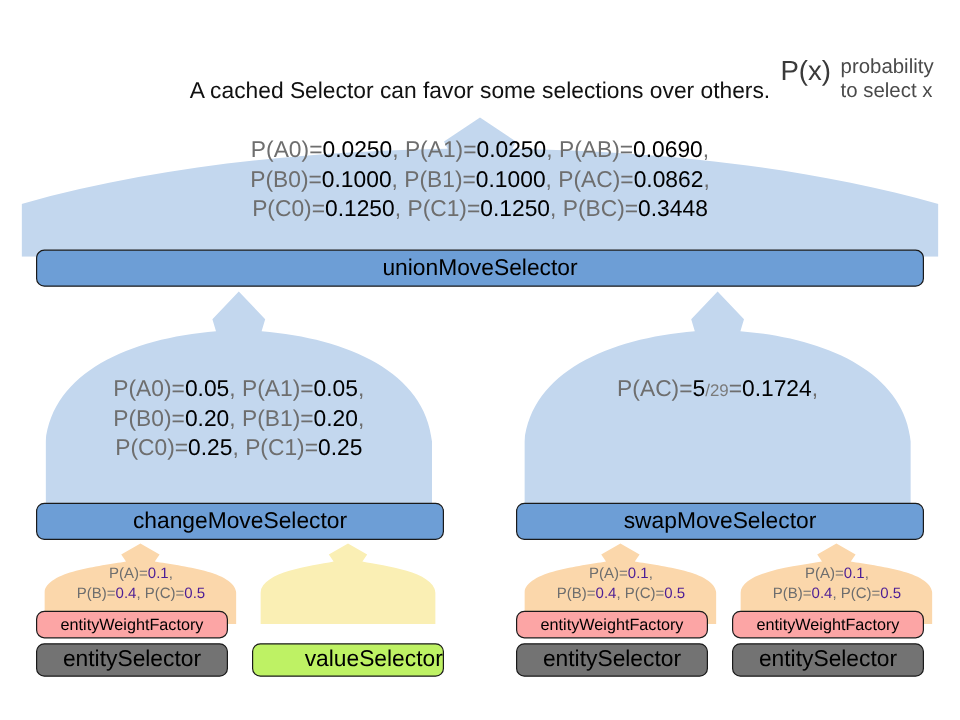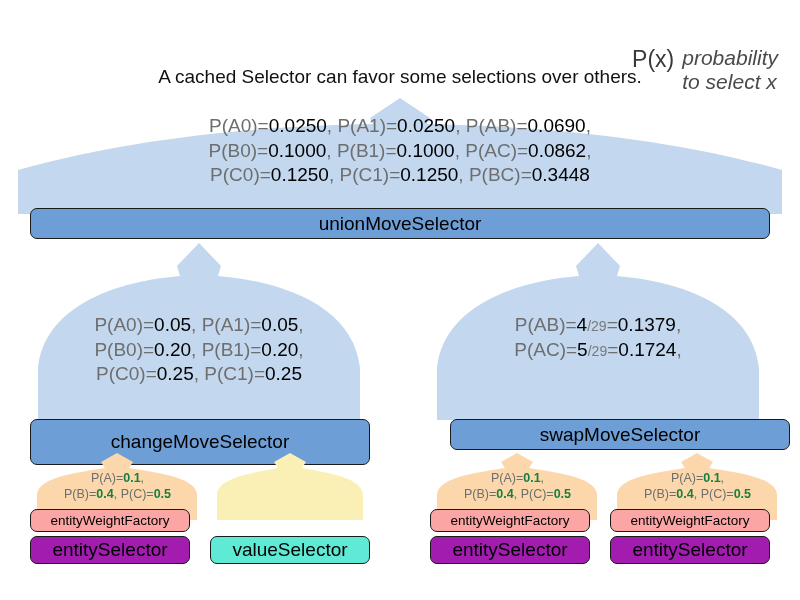--- a/index.html
+++ b/index.html
@@ -20,48 +20,48 @@
   .subtitle{
     position:absolute;left:0;top:66px;width:800px;text-align:center;
     font-size:19px;color:#111;
   }
   .legend{
     position:absolute;right:22px;top:46px;
     display:flex;align-items:flex-start;gap:8px;
   }
   .legend-px{font-size:23px;color:#3a3a3a;}
   .legend-desc{
-    font-size:21px;font-style:italic;color:#4a4a4a;line-height:1.15;
+    font-size:17px;color:#4a4a4a;line-height:1.15;
   }
 
   
   .balloon{position:absolute;}
   .balloon svg{display:block;width:100%;height:100%;}
 
   
   .probtext{
     position:absolute;text-align:center;line-height:1.30;
     color:#000;white-space:nowrap;
   }
   .lbl{color:#6e6e6e;}      
   .val{color:#000;}          
   .frac{color:#7a7a7a;font-size:0.74em;}
-  .ow{color:#15803d;font-weight:bold;} 
+  .ow{color:#4c1d95;font-weight:normal;} 
 
   
   .box{
     position:absolute;box-sizing:border-box;
     border:1.6px solid #1a1a1a;border-radius:7px;
     display:flex;align-items:center;justify-content:center;
     color:#000;
   }
   .box.blue{background:#6d9ed6;}
   .box.orange{background:#fca5a5;}
-  .box.green{background:#a21caf;}
-  .box.yellow{background:#5eead4;}
+  .box.green{background:#737373;}
+  .box.yellow{background:#bef264;justify-content:flex-end;}
 </style>
 </head>
 <body>
 
 <div id="stage">
 
   <div class="subtitle">A cached Selector can favor some selections over others.</div>
   <div class="legend">
     <span class="legend-px">P(x)</span>
     <span class="legend-desc">
@@ -93,37 +93,36 @@
                L 139 26 L 161 3 L 183 26 L 180 36
                C 252 42 316 70 322 128 L 322 180 Z" fill="#c3d7ee"></path>
     </svg>
   </div>
   <div class="probtext" style="left:38px;top:313px;width:322px;font-size:19px;">
       <div><span class="lbl">P(A0)=</span><span class="val">0.05</span><span class="lbl">, </span><span class="lbl">P(A1)=</span><span class="val">0.05</span><span class="lbl">,</span></div>
       <div><span class="lbl">P(B0)=</span><span class="val">0.20</span><span class="lbl">, </span><span class="lbl">P(B1)=</span><span class="val">0.20</span><span class="lbl">,</span></div>
       <div><span class="lbl">P(C0)=</span><span class="val">0.25</span><span class="lbl">, </span><span class="lbl">P(C1)=</span><span class="val">0.25</span></div>
     </div>
 
-  <div class="box blue" style="left:30px;top:419px;width:340px;height:46px;font-size:19px;">
+  <div class="box blue" style="left:30px;top:419px;width:340px;height:31px;font-size:19px;">
     <span>changeMoveSelector</span>
   </div>
 
   <div class="balloon" style="left:437px;top:240px;width:322px;height:180px;">
     <svg viewBox="0 0 322 180" preserveAspectRatio="none" aria-hidden="true">
       <path d="M 0 180 L 0 128 C 6 70 70 42 142 36
                L 139 26 L 161 3 L 183 26 L 180 36
                C 252 42 316 70 322 128 L 322 180 Z" fill="#c3d7ee"></path>
     </svg>
   </div>
   <div class="probtext" style="left:437px;top:313px;width:322px;font-size:19px;">
-      <div><span class="lbl">P(AB)=</span><span class="val">4</span><span class="frac">/29</span><span class="lbl">=</span><span class="val">0.1379</span><span class="lbl">,</span></div>
       <div><span class="lbl">P(AC)=</span><span class="val">5</span><span class="frac">/29</span><span class="lbl">=</span><span class="val">0.1724</span><span class="lbl">,</span></div>
     </div>
 
-  <div class="box blue" style="left:430px;top:419px;width:340px;height:31px;font-size:19px;margin-left:20px;">
+  <div class="box blue" style="left:430px;top:419px;width:340px;height:31px;font-size:19px;">
     <span>swapMoveSelector</span>
   </div>
 
   <div class="balloon" style="left:37px;top:452px;width:160px;height:68px;">
     <svg viewBox="0 0 160 68" preserveAspectRatio="none" aria-hidden="true">
       <path d="M 0 68 L 0 42 C 2 24 46 20 68 16
                L 64 10 L 80 1 L 96 10 L 92 16
                C 114 20 158 24 160 42 L 160 68 Z" fill="#fbd7ab"></path>
     </svg>
   </div>

